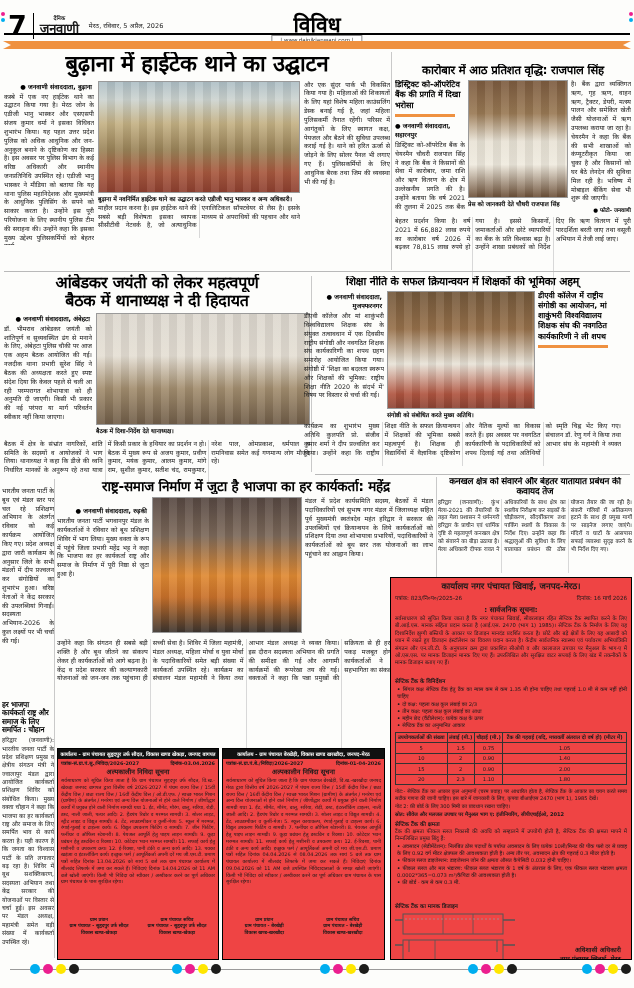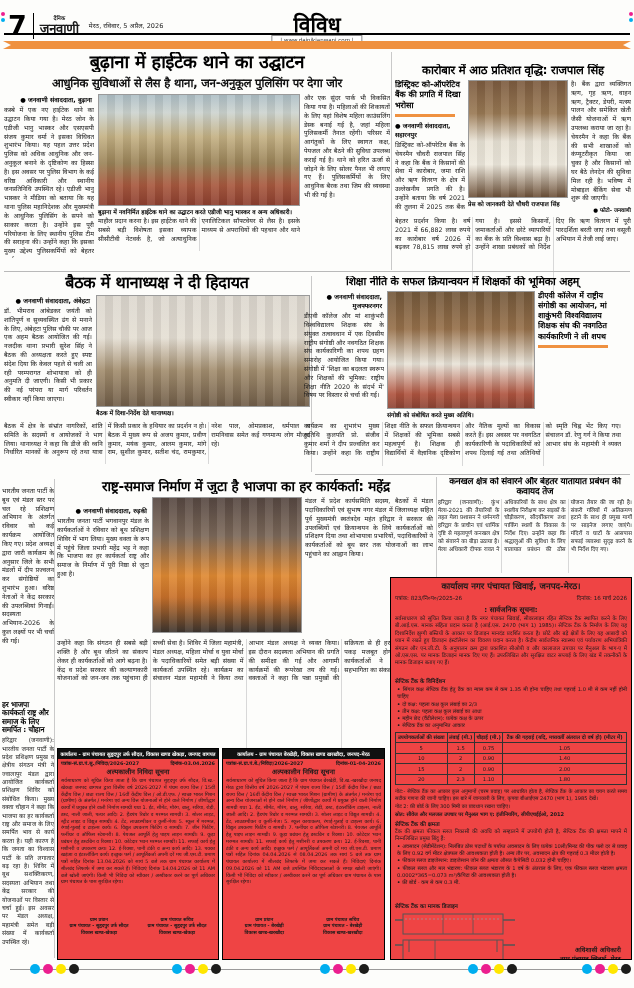--- a/index.html
+++ b/index.html
@@ -95,22 +95,21 @@
       <span class="big">जनवाणी</span>
     </span>
     <span class="dateline">मेरठ, रविवार, 5 अप्रैल, 2026</span>
   </div>
   <div class="abs section-title" style="left:267px; top:10px; width:100px;">विविध</div>
   <div class="toprule"></div>
   <div class="sitebox">| www.dainikjanwani.com |</div>
   <div class="ribbon"></div>
 
   <div class="abs" style="left:4px; top:52px; width:386px;">
-    <div class="headline" style="font-size:18px;">बुढ़ाना में हाईटेक थाने का उद्घाटन</div>
-    <div class="subhead" style="font-size:11.5px; margin-top:3px;">आधुनिक सुविधाओं से लैस है थाना, जन-अनुकूल पुलिसिंग पर देगा जोर</div>
+    <div class="headline" style="font-size:22px;">बुढ़ाना में हाईटेक थाने का उद्घाटन</div>
     <div style="display:grid; grid-template-columns:90px 202px 86px; gap:4px; margin-top:4px; height:164px;">
       <div style="overflow:hidden;">
         <div class="byline">● जनवाणी संवाददाता, बुढ़ाना</div>
         <div class="bodytext" style="height:152px;">कस्बे में एक नए हाईटेक थाने का उद्घाटन किया गया है। मेरठ जोन के एडीजी भानु भास्कर और एसएसपी संजय कुमार वर्मा ने इसका विधिवत शुभारंभ किया। यह पहल उत्तर प्रदेश पुलिस को अधिक आधुनिक और जन-अनुकूल बनाने के दृष्टिकोण का हिस्सा है। इस अवसर पर पुलिस विभाग के कई वरिष्ठ अधिकारी और स्थानीय जनप्रतिनिधि उपस्थित रहे। एडीजी भानु भास्कर ने मीडिया को बताया कि यह थाना पुलिस महानिदेशक और मुख्यमंत्री के आधुनिक पुलिसिंग के सपने को साकार करता है। उन्होंने इस पूरी परियोजना के लिए स्थानीय पुलिस टीम की सराहना की। उन्होंने कहा कि इसका मुख्य उद्देश्य पुलिसकर्मियों को बेहतर कार्य</div>
       </div>
       <div>
         <div class="photo ph1" style="height:112px;"></div>
         <div class="caption">बुढ़ाना में नवनिर्मित हाईटेक थाने का उद्घाटन करते एडीजी भानु भास्कर व अन्य अधिकारी।</div>
         <div class="bodytext cols2" style="height:34px; margin-top:2px;">माहौल प्रदान करना है। इस हाईटेक थाने की सबसे बड़ी विशेषता इसका व्यापक सीसीटीवी नेटवर्क है, जो अत्याधुनिक एनालिटिकल सॉफ्टवेयर से लैस है। इसके माध्यम से अपराधियों की पहचान और थाने की सुरक्षा व्यवस्था पहले से कहीं अधिक मजबूत हो जाएगी।</div>
       </div>
@@ -139,20 +138,21 @@
         <div class="bodytext" style="height:126px;">है। बैंक द्वारा व्यक्तिगत ऋण, गृह ऋण, वाहन ऋण, ट्रैक्टर, डेयरी, मत्स्य पालन और समेकित खेती जैसी योजनाओं में ऋण उपलब्ध कराया जा रहा है। चेयरमैन ने कहा कि बैंक की सभी शाखाओं को कंप्यूटरीकृत किया जा चुका है और किसानों को घर बैठे लेनदेन की सुविधा मिल रही है। भविष्य में मोबाइल बैंकिंग सेवा भी शुरू की जाएगी।</div>
         <div class="credit" style="text-align:right;">● फोटो- जनवाणी</div>
       </div>
     </div>
     <div class="bodytext cols3" style="height:76px; margin-top:3px;">बेहतर प्रदर्शन किया है। वर्ष 2021 में 66,882 लाख रुपये का कारोबार वर्ष 2026 में बढ़कर 78,815 लाख रुपये हो गया है। इससे किसानों, जमाकर्ताओं और छोटे व्यापारियों का बैंक के प्रति विश्वास बढ़ा है। उन्होंने शाखा प्रबंधकों को निर्देश दिए कि ऋण वितरण में पूरी पारदर्शिता बरती जाए तथा वसूली अभियान में तेजी लाई जाए।</div>
   </div>
 
   <div class="hairline-h" style="left:4px; top:271px; width:626px;"></div>
 
   <div class="abs" style="left:4px; top:274px; width:306px;">
+    <div class="headline" style="font-size:16px;">आंबेडकर जयंती को लेकर महत्वपूर्ण</div>
     <div class="headline" style="font-size:16px;">बैठक में थानाध्यक्ष ने दी हिदायत</div>
     <div style="display:grid; grid-template-columns:88px 214px; gap:4px; margin-top:3px; height:124px;">
       <div style="overflow:hidden;">
         <div class="byline">● जनवाणी संवाददाता, अंबेहटा</div>
         <div class="bodytext" style="height:112px;">डॉ. भीमराव आंबेडकर जयंती को शांतिपूर्ण व सुव्यवस्थित ढंग से मनाने के लिए, अंबेहटा पुलिस चौकी पर आज एक अहम बैठक आयोजित की गई। नजदीक थाना प्रभारी सुरेश सिंह ने बैठक की अध्यक्षता करते हुए स्पष्ट संदेश दिया कि केवल पहले से चली आ रही परम्परागत शोभायात्रा को ही अनुमति दी जाएगी। किसी भी प्रकार की नई परंपरा या मार्ग परिवर्तन स्वीकार नहीं किया जाएगा।</div>
       </div>
       <div>
         <div class="photo ph3" style="height:112px;"></div>
         <div class="caption">बैठक में दिशा-निर्देश देते थानाध्यक्ष।</div>
       </div>

